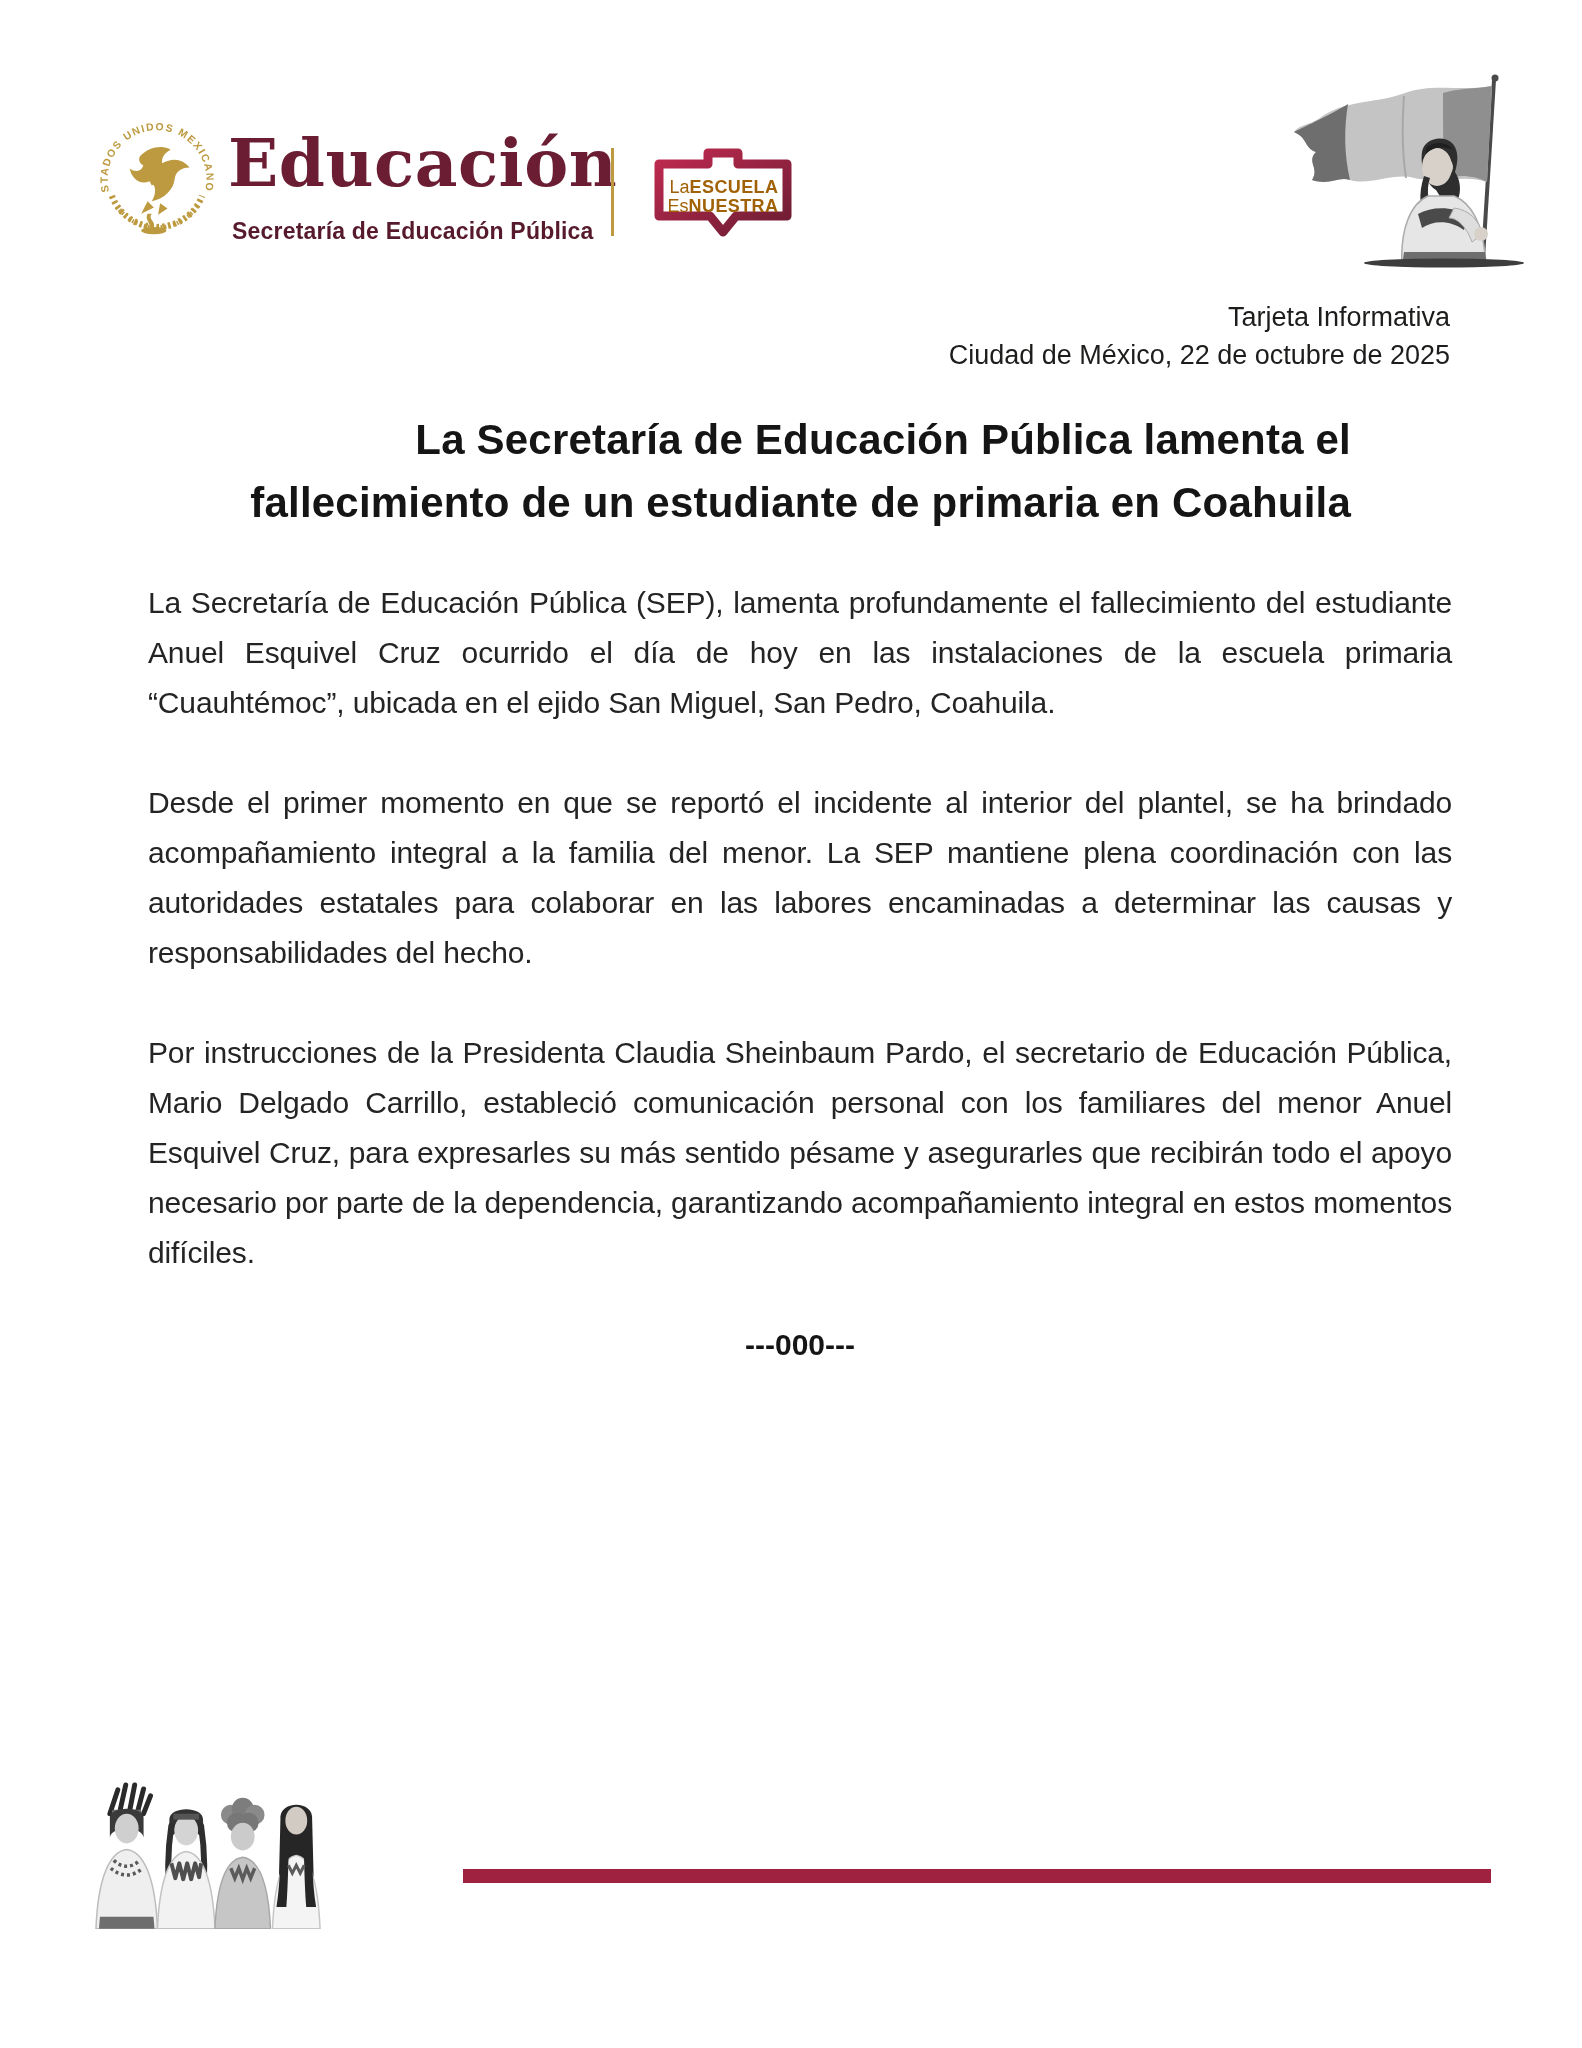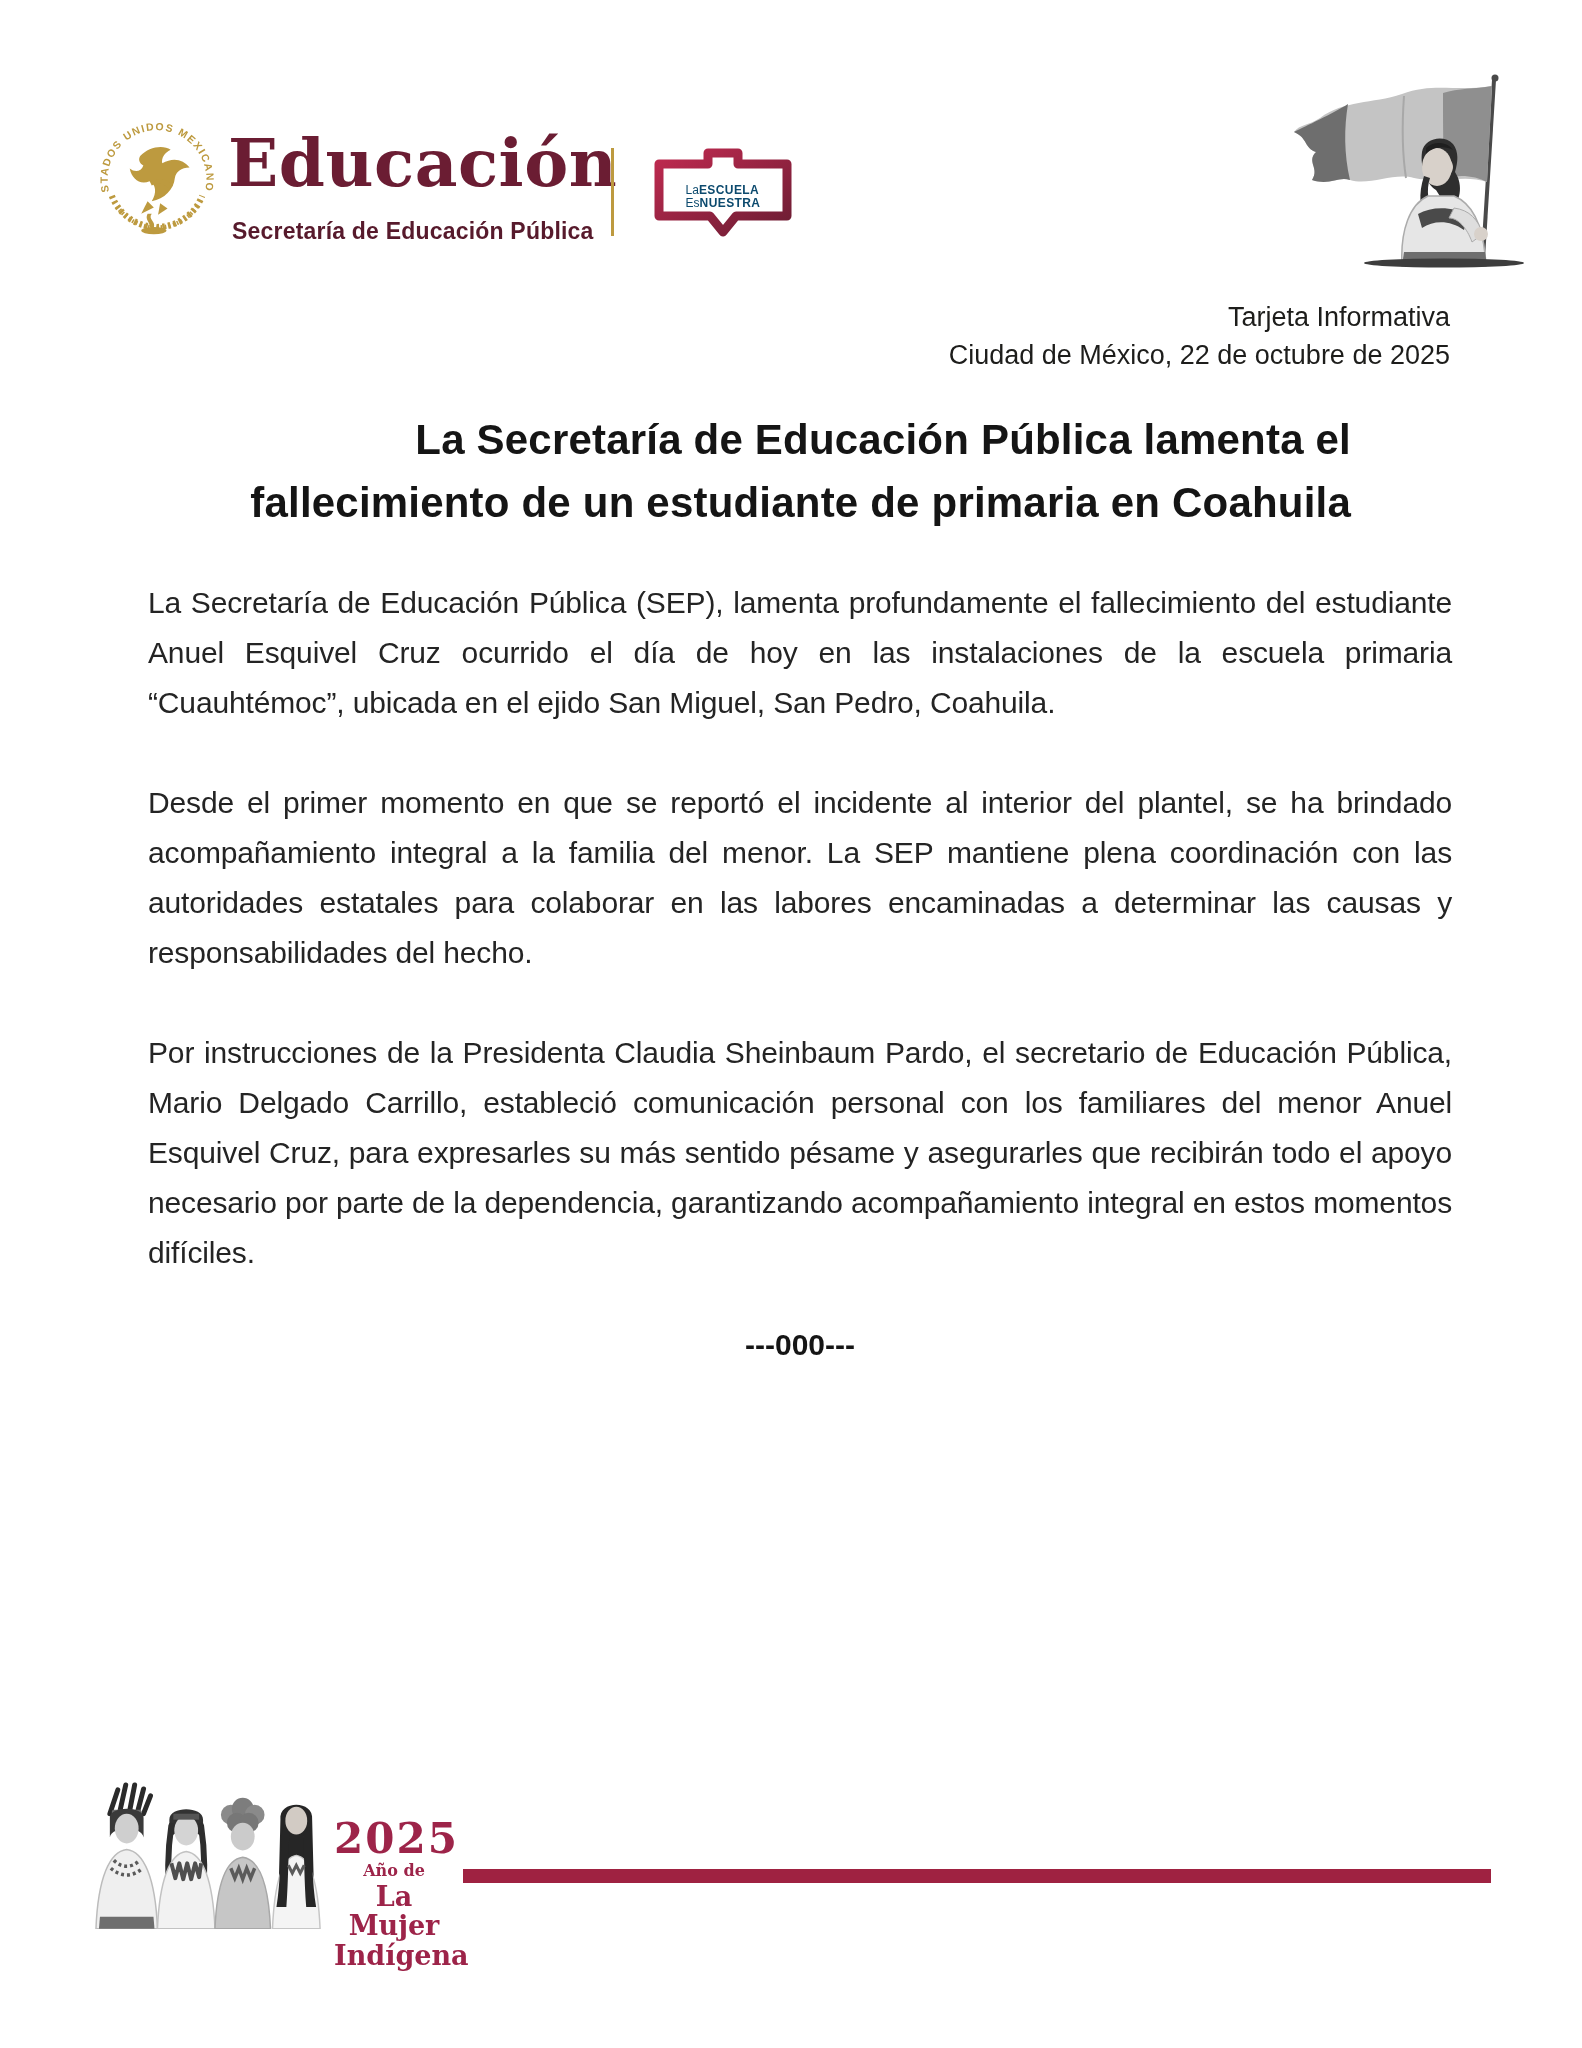--- a/index.html
+++ b/index.html
@@ -18,21 +18,21 @@
   }
   .wordmark-sub{
     position:absolute;left:232px;top:218px;font-size:23px;font-weight:700;
     color:#571a2c;letter-spacing:0.2px;
   }
   .header-divider{position:absolute;left:611px;top:148px;width:3px;height:88px;background:#bd9a3f;}
   .len-logo{position:absolute;left:646px;top:144px;width:154px;height:104px;}
   .len-logo svg{position:absolute;left:0;top:0;width:100%;height:100%;}
   .len-text{
     position:absolute;left:50%;top:51%;transform:translate(-50%,-50%);
-    line-height:1.08;white-space:nowrap;text-align:left;color:#0c4a6e;font-size:12px;
+    line-height:1.08;white-space:nowrap;text-align:right;color:#a16207;font-size:18px;
   }
   .len-text .lt{font-weight:400;}
   .len-text .bd{font-weight:800;letter-spacing:0.4px;}
   .flag-illo{position:absolute;left:1286px;top:68px;width:258px;height:202px;}
   
   .meta{position:absolute;right:132px;top:298px;text-align:right;font-size:27px;line-height:38px;color:#1d1d1b;}
   
   .title-wrap{position:absolute;left:120px;top:408px;width:1342px;text-align:right;}
   .title-wrap h1{
     margin:0 auto;max-width:1120px;font-size:42px;line-height:63px;font-weight:700;color:#151515;
@@ -183,22 +183,16 @@
         <ellipse cx="206" cy="41" rx="11" ry="14" fill="#d2cbc4"></ellipse>
         <circle cx="216" cy="57" r="2.5" fill="#444444"></circle>
         <path d="M182,150 C184,104 192,78 206,76 C220,78 228,104 230,150 Z" fill="#f4f4f4" stroke="#c6c6c6" stroke-width="1.5"></path>
         <path d="M192,48 C190,74 190,104 186,128 L196,128 C198,102 198,74 199,54 Z" fill="#262626"></path>
         <path d="M220,48 C222,74 222,104 226,128 L216,128 C214,102 214,74 213,54 Z" fill="#262626"></path>
         <path d="M198,86 L202,94 L206,86 L210,94 L214,86" fill="none" stroke="#5b5b5b" stroke-width="3"></path>
       </g>
     </svg>
   </div>
 
-  <div class="footer-lockup">
-    <div class="fy">2025</div>
-    <div class="f1">Año de</div>
-    <div class="f2">La Mujer</div>
-    <div class="f3">Indígena</div>
-  </div>
 
   <div class="footer-bar"></div>
 
 </div>
 
 </body></html>

